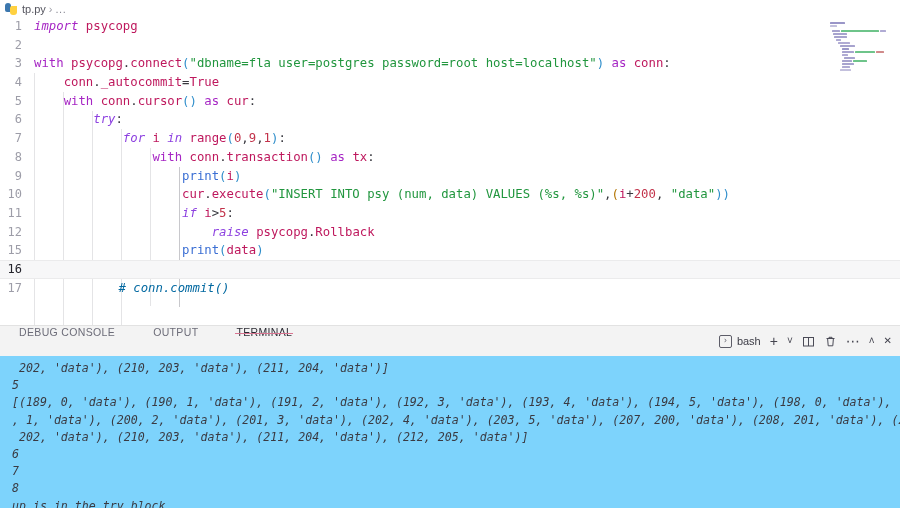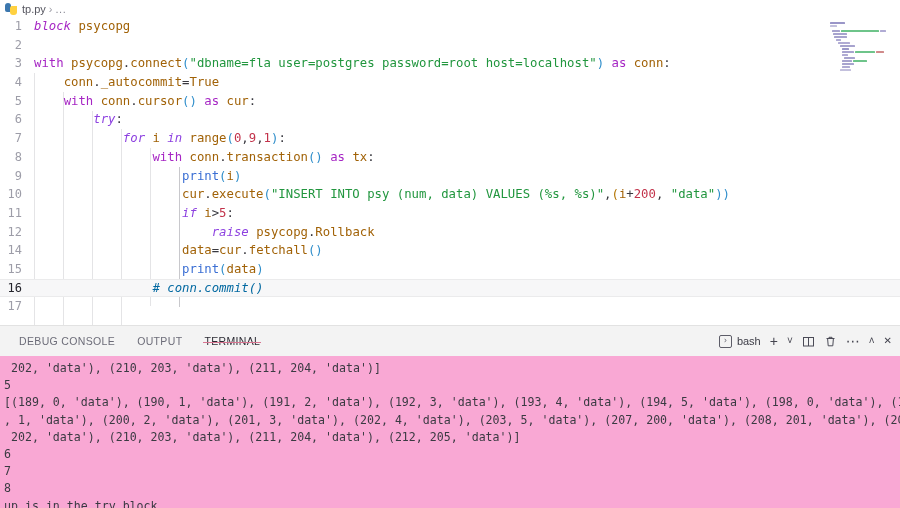--- a/index.html
+++ b/index.html
@@ -86,20 +86,21 @@
   }
   .row {
     position: relative;
     height: 18.7px;
     white-space: pre;
     display: flex;
   }
   .row.active {
     background: #f7f7f8;
     box-shadow: inset 0 1px 0 #ebebec, inset 0 -1px 0 #ebebec;
+    flex-direction: column;
   }
   .ln {
     width: 34px;
     min-width: 34px;
     text-align: right;
     padding-right: 12px;
     color: #9d9da8;
     box-sizing: border-box;
     font-size: 12px;
     user-select: none;
@@ -125,21 +126,21 @@
     position: absolute;
     width: 1px;
     background: #e4e4e6;
   }
   .guide.strong { background: #c8c8cc; }
 
   
   .kw   { color: #a626c4; }
   .kwi  { color: #a626c4; font-style: italic; }
   .ctl  { color: #8d41e0; font-style: italic; }
-  .id   { color: #a16207; }
+  .id   { color: #be185d; }
   .fn   { color: #3b6fd4; }
   .str  { color: #21963e; }
   .num  { color: #c2324a; }
   .op   { color: #38383f; }
   .punc { color: #38383f; }
   .cmt  { color: #0369a1; font-style: italic; }
   .paren1 { color: #2f8ecb; }
   .paren2 { color: #b37400; }
 
   
@@ -170,22 +171,22 @@
     height: 30px;
     min-height: 30px;
     display: flex;
     align-items: stretch;
     padding-left: 8px;
     background: #f3f3f3;
     box-sizing: border-box;
   }
   .ptabs {
     display: flex;
-    align-items: center;
-    gap: 0;
+    align-items: flex-start;
+    gap: 16px;
   }
   .ptab {
     display: flex;
     align-items: center;
     padding: 0 11px;
     font-size: 10.5px;
     letter-spacing: 0.35px;
     color: #6c6c78;
     position: relative;
     cursor: pointer;
@@ -237,29 +238,30 @@
     line-height: 1;
     color: #5d5d68;
     font-family: "DejaVu Sans Mono", monospace;
     box-sizing: border-box;
   }
   .gl { font-size: 14px; line-height: 1; color: #44444f; }
   .gl-sm { font-size: 10px; line-height: 1; color: #44444f; }
 
   .terminal-body {
     flex: 1 1 auto;
-    background: #f9a8d4;
+    background: #7dd3fc;
     font-family: "DejaVu Sans Mono", "Liberation Mono", monospace;
     font-size: 11.6px;
     line-height: 17.2px;
     color: #3a3a42;
-    padding: 4px 0 0 4px;
+    padding: 4px 0 0 12px;
     overflow: hidden;
     white-space: pre;
     box-sizing: border-box;
+    font-style: italic;
   }
   .tline { white-space: pre; }
 </style>
 </head>
 <body>
 
 <div id="app">
 
   <div class="breadcrumb">
     <span class="py-icon">
@@ -274,33 +276,32 @@
   <div class="editor">
     <div class="guides" id="guides">
         <div class="guide" style="left: 0px; top: 56px; height: 252px;"></div>
         <div class="guide" style="left: 29px; top: 75px; height: 233px;"></div>
         <div class="guide" style="left: 58px; top: 94px; height: 214px;"></div>
         <div class="guide" style="left: 87px; top: 112px; height: 196px;"></div>
         <div class="guide" style="left: 116px; top: 131px; height: 158px;"></div>
         <div class="guide strong" style="left: 145px; top: 150px; height: 140px;"></div>
       </div>
     <div class="code-area" id="code-area">
-        <div class="row"><div class="ln">1</div><div class="code"><span class="kwi">block</span><span class="op"> </span><span class="id">psycopg</span></div></div>
+        <div class="row"><div class="ln">1</div><div class="code"><span class="kwi">import</span><span class="op"> </span><span class="id">psycopg</span></div></div>
         <div class="row"><div class="ln">2</div><div class="code"></div></div>
         <div class="row"><div class="ln">3</div><div class="code"><span class="kw">with</span><span class="op"> </span><span class="id">psycopg</span><span class="punc">.</span><span class="id">connect</span><span class="paren1">(</span><span class="str">"dbname=fla user=postgres password=root host=localhost"</span><span class="paren1">)</span><span class="op"> </span><span class="kw">as</span><span class="op"> </span><span class="id">conn</span><span class="punc">:</span></div></div>
         <div class="row"><div class="ln">4</div><div class="code"><span class="op">    </span><span class="id">conn</span><span class="punc">.</span><span class="id">_autocommit</span><span class="op">=</span><span class="id">True</span></div></div>
         <div class="row"><div class="ln">5</div><div class="code"><span class="op">    </span><span class="kw">with</span><span class="op"> </span><span class="id">conn</span><span class="punc">.</span><span class="id">cursor</span><span class="paren1">()</span><span class="op"> </span><span class="kw">as</span><span class="op"> </span><span class="id">cur</span><span class="punc">:</span></div></div>
         <div class="row"><div class="ln">6</div><div class="code"><span class="op">        </span><span class="ctl">try</span><span class="punc">:</span></div></div>
         <div class="row"><div class="ln">7</div><div class="code"><span class="op">            </span><span class="ctl">for</span><span class="op"> </span><span class="id">i</span><span class="op"> </span><span class="ctl">in</span><span class="op"> </span><span class="id">range</span><span class="paren1">(</span><span class="num">0</span><span class="punc">,</span><span class="num">9</span><span class="punc">,</span><span class="num">1</span><span class="paren1">)</span><span class="punc">:</span></div></div>
         <div class="row"><div class="ln">8</div><div class="code"><span class="op">                </span><span class="kw">with</span><span class="op"> </span><span class="id">conn</span><span class="punc">.</span><span class="id">transaction</span><span class="paren1">()</span><span class="op"> </span><span class="kw">as</span><span class="op"> </span><span class="id">tx</span><span class="punc">:</span></div></div>
         <div class="row"><div class="ln">9</div><div class="code"><span class="op">                    </span><span class="fn">print</span><span class="paren1">(</span><span class="id">i</span><span class="paren1">)</span></div></div>
         <div class="row"><div class="ln">10</div><div class="code"><span class="op">                    </span><span class="id">cur</span><span class="punc">.</span><span class="id">execute</span><span class="paren1">(</span><span class="str">"INSERT INTO psy (num, data) VALUES (%s, %s)"</span><span class="punc">,</span><span class="paren2">(</span><span class="id">i</span><span class="op">+</span><span class="num">200</span><span class="punc">, </span><span class="str">"data"</span><span class="paren1">))</span></div></div>
         <div class="row"><div class="ln">11</div><div class="code"><span class="op">                    </span><span class="ctl">if</span><span class="op"> </span><span class="id">i</span><span class="op">&gt;</span><span class="num">5</span><span class="punc">:</span></div></div>
         <div class="row"><div class="ln">12</div><div class="code"><span class="op">                        </span><span class="ctl">raise</span><span class="op"> </span><span class="id">psycopg</span><span class="punc">.</span><span class="id">Rollback</span></div></div>
-        <div class="row"><div class="ln">14</div><div class="code"><span class="op">                    </span><span class="id">data</span><span class="op">=</span><span class="id">cur</span><span class="punc">.</span><span class="id">fetchall</span><span class="paren1">()</span></div></div>
         <div class="row"><div class="ln">15</div><div class="code"><span class="op">                    </span><span class="fn">print</span><span class="paren1">(</span><span class="id">data</span><span class="paren1">)</span></div></div>
         <div class="row active"><div class="ln">16</div><div class="code"><span class="op">                </span><span class="cmt"># conn.commit()</span></div></div>
         <div class="row"><div class="ln">17</div><div class="code"></div></div>
       </div>
     <div class="minimap" id="minimap">
         <div class="mm" style="left: 0px; top: 1px; width: 15px; background: rgb(154, 150, 200);"></div>
         <div class="mm" style="left: 0px; top: 4px; width: 7px; background: rgb(195, 192, 221);"></div>
         <div class="mm" style="left: 2px; top: 9px; width: 8px; background: rgb(167, 163, 206);"></div>
         <div class="mm" style="left: 11px; top: 9px; width: 38px; background: rgb(110, 196, 138);"></div>
         <div class="mm" style="left: 50px; top: 9px; width: 6px; background: rgb(176, 171, 212);"></div>

